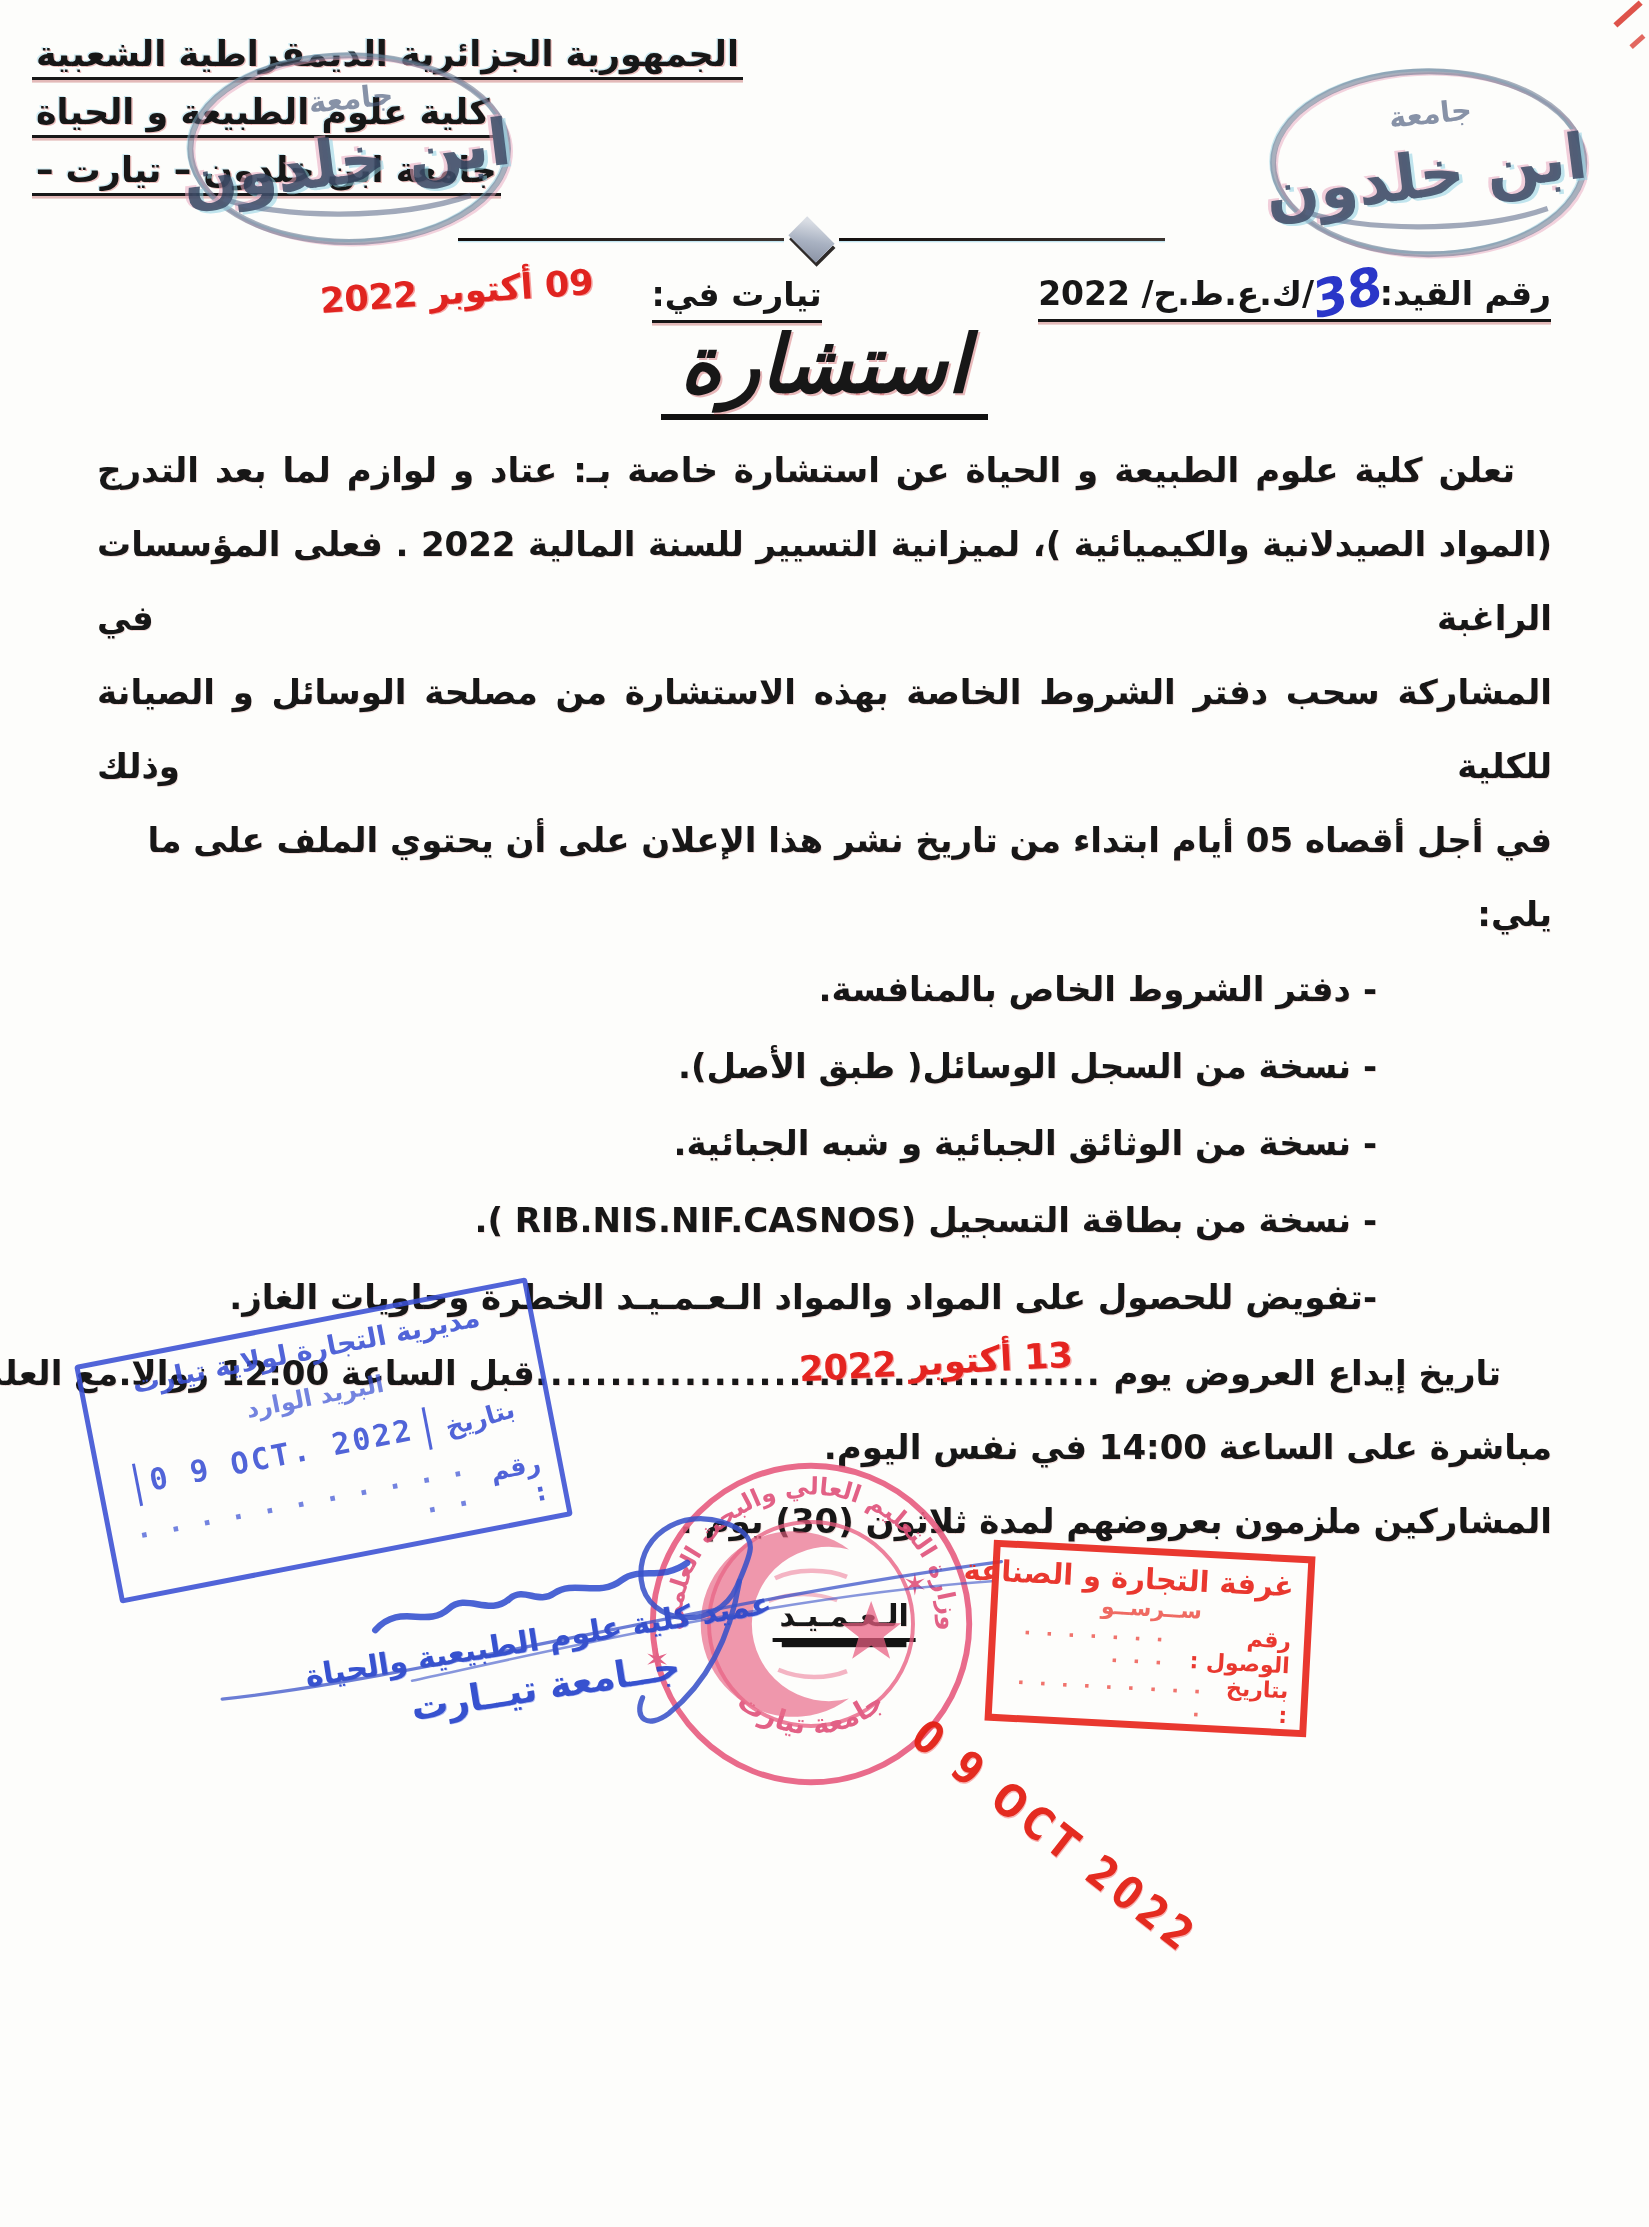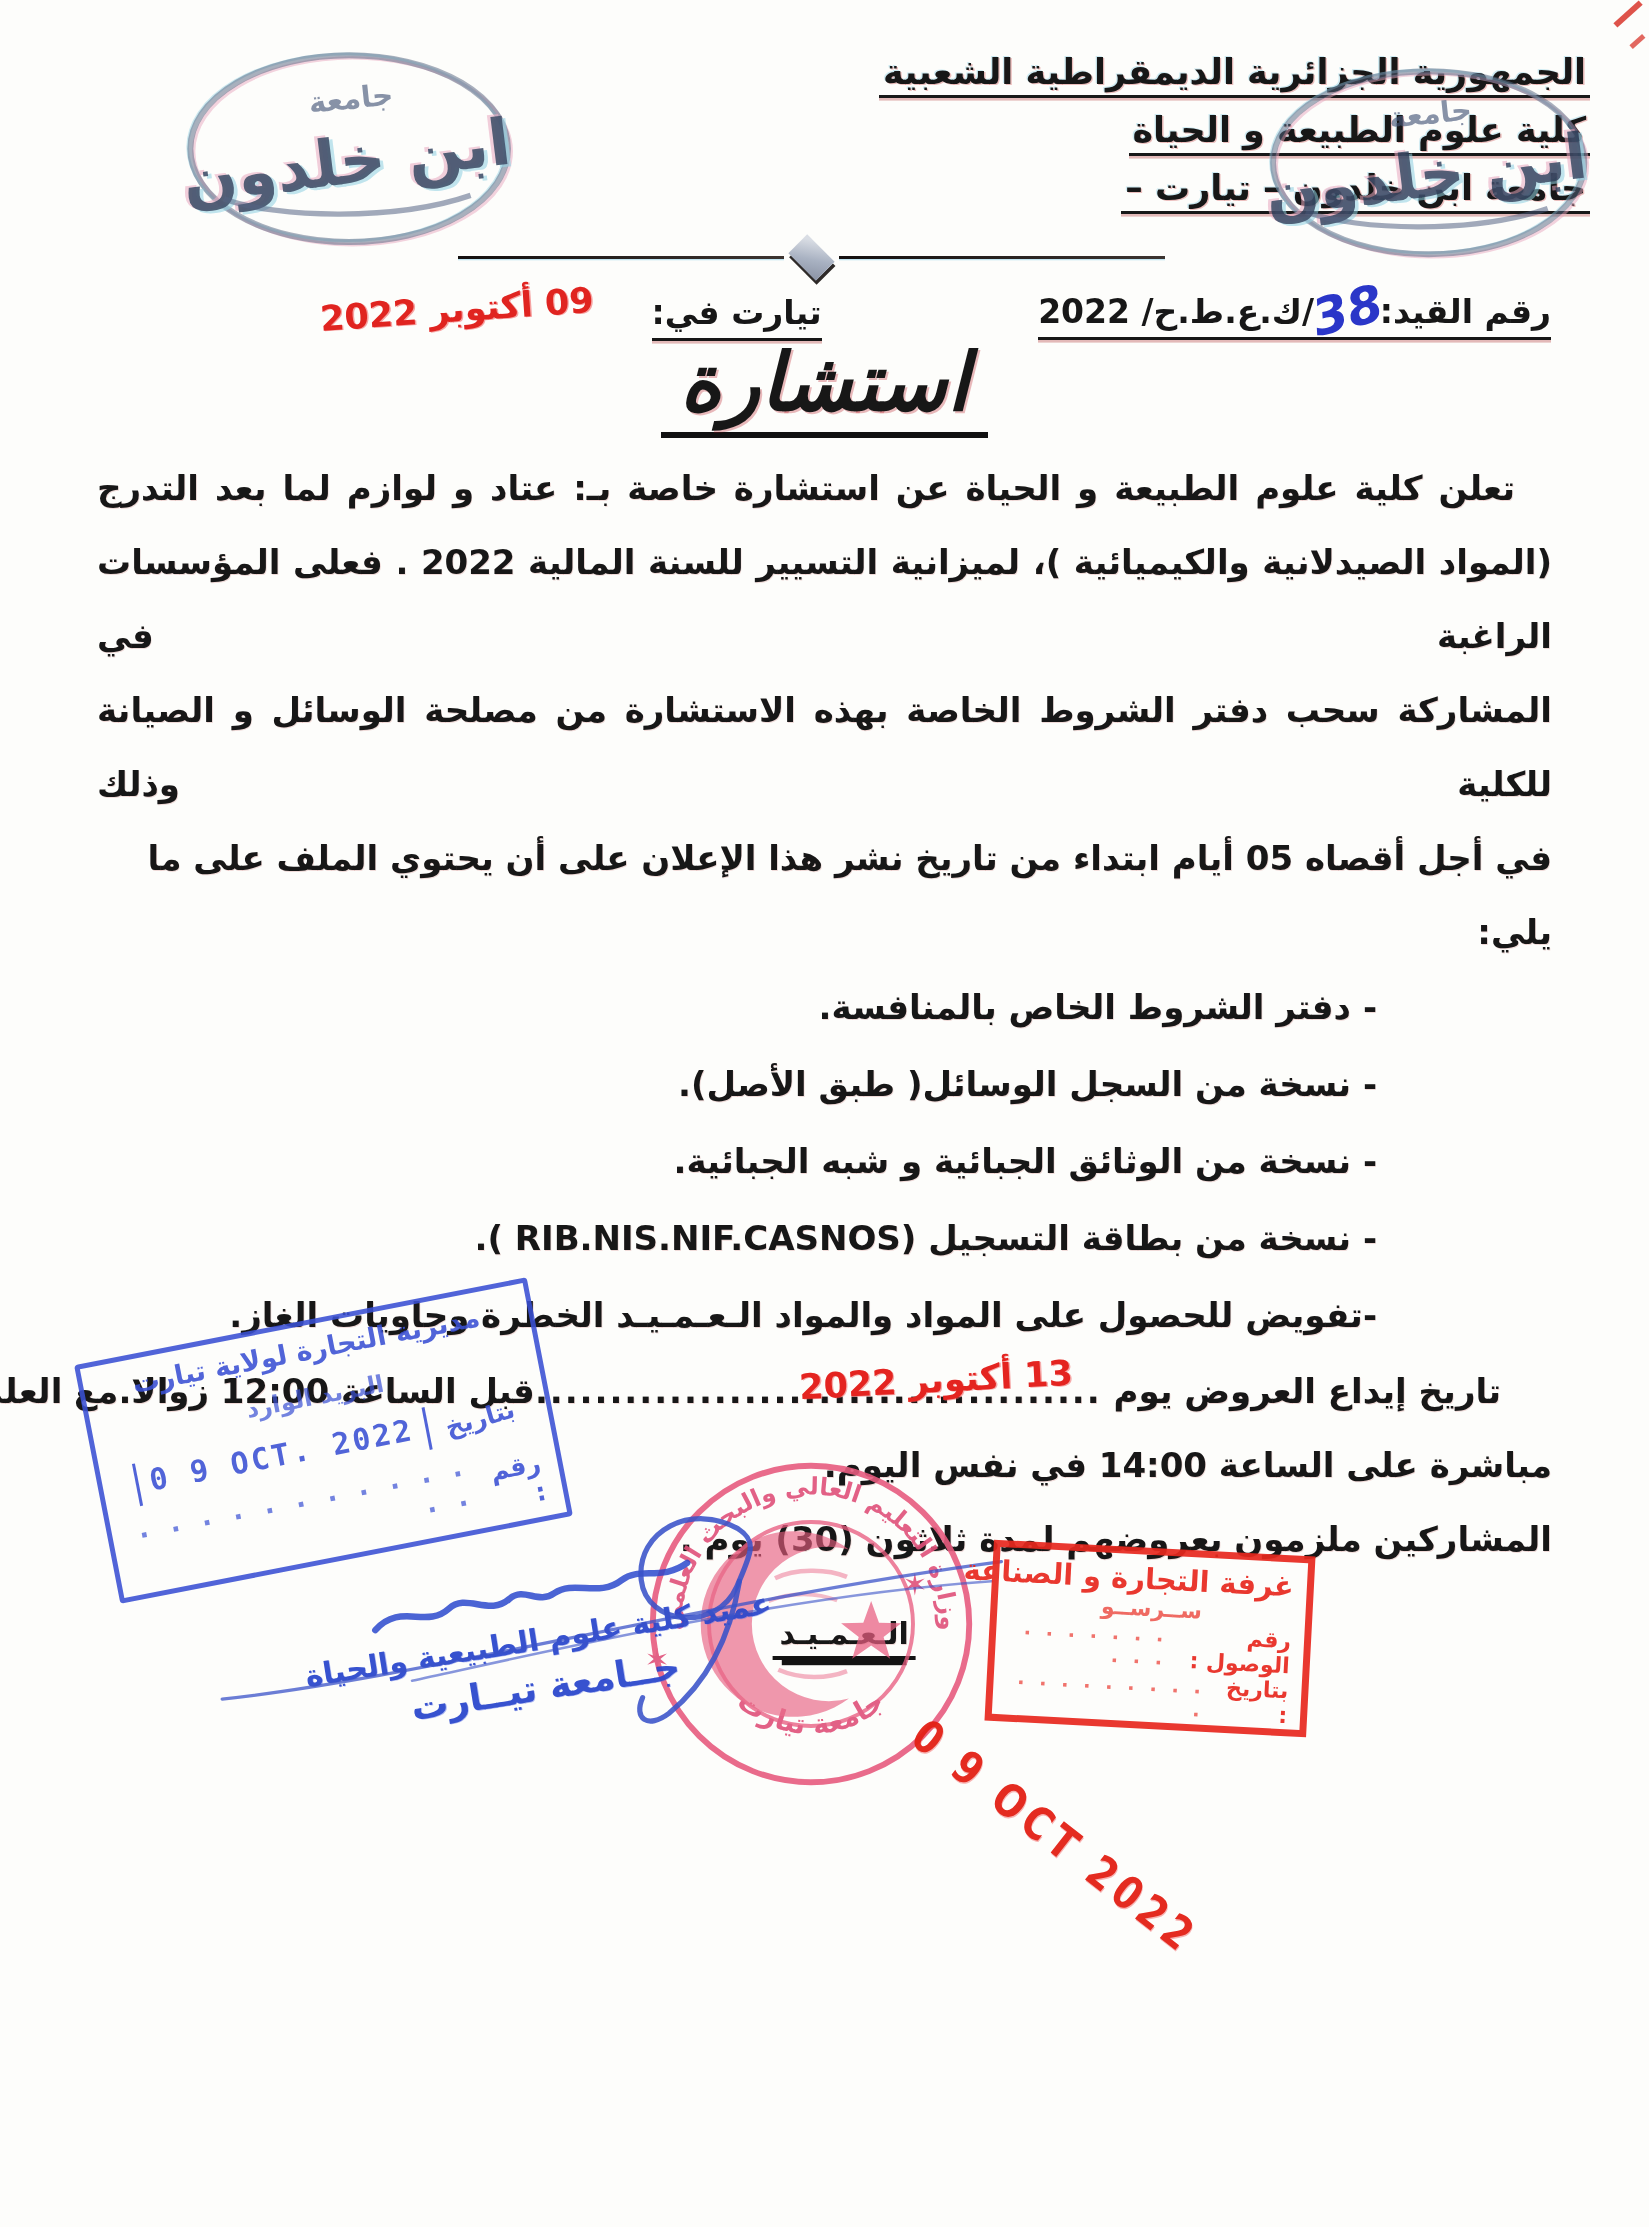--- a/index.html
+++ b/index.html
@@ -7,21 +7,21 @@
     position:relative; width:1649px; height:2227px; margin:0 auto;
     background:#fdfdfb; overflow:hidden;
     font-family:"DejaVu Sans","Liberation Sans",sans-serif;
     color:#171717; direction:rtl;
   }
   
   .logo{position:absolute; opacity:.92;}
   .logo-left{left:177px; top:41px; width:347px; height:222px;}
   .logo-right{left:1260px; top:58px; width:340px; height:216px;}
   
-  .header{padding-top:43px; text-align:right; margin-right:59px;}
+  .header{padding-top:25px; text-align:left; margin-right:59px;margin-left:32px;}
   .h-line{line-height:58px; font-size:35px; font-weight:800;
           text-shadow:1.3px 1.3px 0 rgba(190,30,30,.28), -1.3px -0.7px 0 rgba(40,170,210,.22);}
   .h-line > span{border-bottom:3.3px solid #181818; padding:0 3.9px 2.6px;
                  box-shadow:0 2.6px 0 rgba(170,30,30,.30);}
   
   .separator{display:flex; align-items:center; width:707px; margin:22px auto 0; transform:translateX(-13px);}
   .sep-line{flex:1; height:3.3px; background:linear-gradient(90deg,#14100f,#3c3430);
             box-shadow:0 1.3px 0 rgba(20,160,210,.25);}
   .sep-diamond{width:37px; height:37px; margin:0 9.2px; flex:0 0 auto;
                background:linear-gradient(135deg,#d9dde4 10%,#a9b2c2 55%,#8b93a5);

